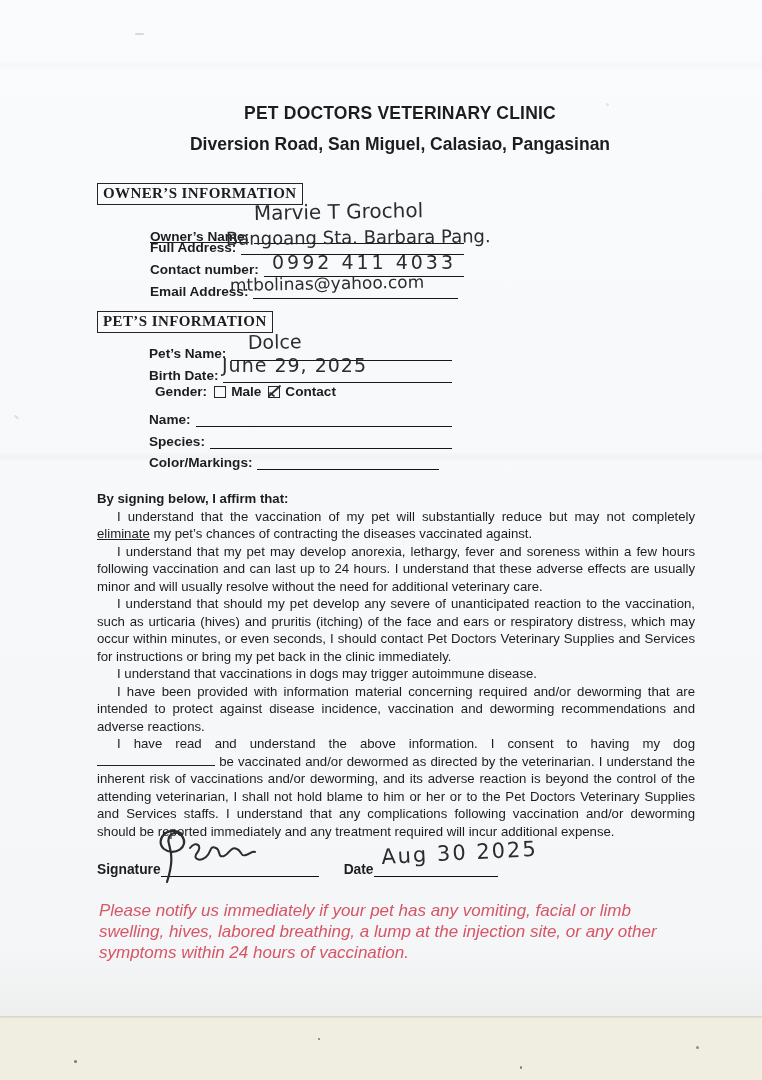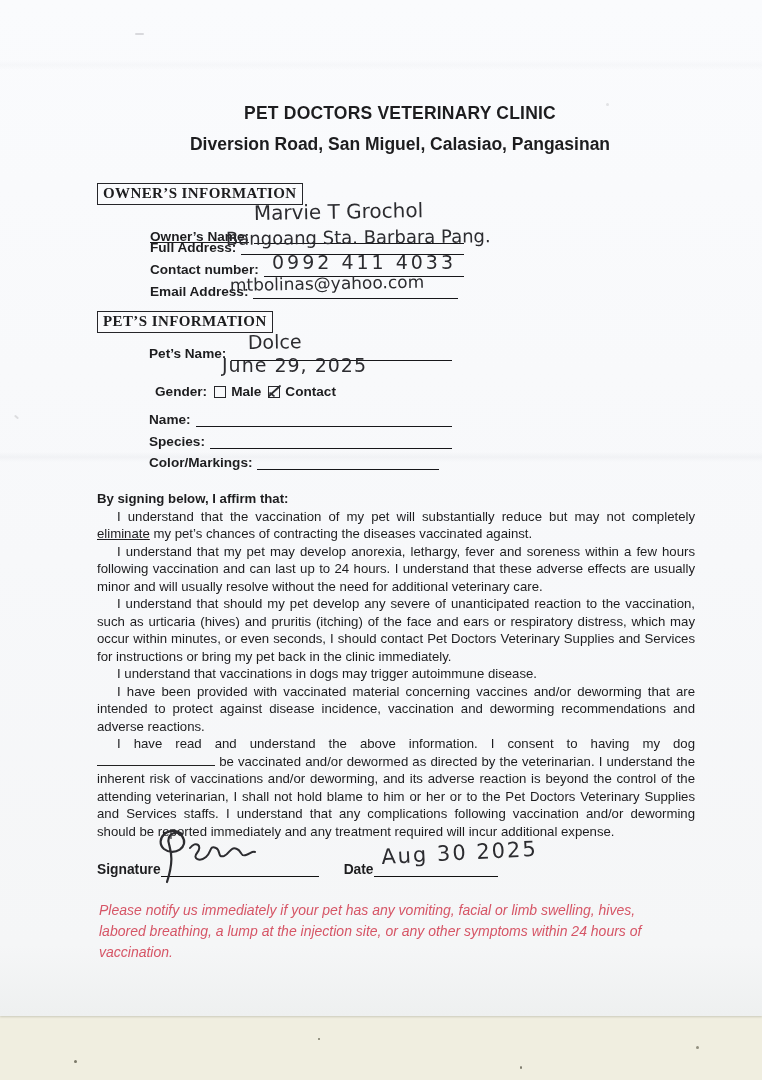--- a/index.html
+++ b/index.html
@@ -59,21 +59,21 @@
     height:11px;vertical-align:baseline;}
 
   .sig-row{position:absolute;left:97px;top:857px;display:flex;align-items:flex-end;
     font-size:13.8px;font-weight:bold;height:20px;}
   .sig-line{width:158px;border-bottom:1.6px solid #111;height:100%;}
   .sig-gap{width:25px;}
   .date-line{width:124px;border-bottom:1.6px solid #111;height:100%;}
   .signature-svg{position:absolute;left:146px;top:822px;overflow:visible;}
 
   .footer-note{position:absolute;left:99px;top:900px;width:577px;
-    font-style:italic;font-size:14px;line-height:21px;}
+    font-style:italic;font-size:17px;line-height:21px;}
 </style>
 </head>
 <body>
 
 <div class="scan">
   <div class="scan-strip">
     <div class="speck" style="left:74px;top:44px;width:3px;height:3px;"></div>
     <div class="speck" style="left:318px;top:22px;width:2px;height:2px;"></div>
     <div class="speck" style="left:520px;top:50px;width:2px;height:3px;"></div>
     <div class="speck" style="left:696px;top:30px;width:3px;height:3px;opacity:.8;"></div>
@@ -112,20 +112,24 @@
     <span class="hand" style="left:226px;top:228px;font-size:18px;transform:rotate(-.6deg);">Bangoang Sta. Barbara Pang.</span>
     <span class="hand" style="left:252px;top:251px;font-size:19px;letter-spacing:3px;margin-left:20px;">0992 411 4033</span>
     <span class="hand" style="left:230px;top:275px;font-size:17px;transform:rotate(-1deg);">mtbolinas@yahoo.com</span>
 
     <div class="section-box pet-box">PET’S INFORMATION</div>
 
     <div class="row pet-row" style="top:340px;">
       <span class="lbl">Pet’s Name:</span>
       <span class="line"></span>
     </div>
+    <div class="row pet-row" style="top:362px;">
+      <span class="lbl">Birth Date:</span>
+      <span class="line"></span>
+    </div>
 
     <div class="gender-row">
       <span>Gender:</span>
       <span class="cbx"></span>
       <span>Male</span>
       <span class="cbx">
         <svg width="18" height="20">
           <path d="M2,16 L13,6" stroke="#2c2c30" stroke-width="1.8" fill="none" stroke-linecap="round"></path>
           <path d="M3,13 L7,16" stroke="#2c2c30" stroke-width="1.6" fill="none" stroke-linecap="round"></path>
         </svg>
@@ -148,21 +152,21 @@
 
     <span class="hand" style="left:248px;top:331px;font-size:19px;transform:rotate(-1deg);">Dolce</span>
     <span class="hand" style="left:222px;top:354px;font-size:19px;letter-spacing:1px;">June 29, 2025</span>
 
     <div class="bodytext">
       <p class="heading">By signing below, I affirm that:</p>
       <p><span>I understand that the vaccination of my pet will substantially reduce but may not completely </span><span class="u-word">eliminate</span><span> my pet’s chances of contracting the diseases vaccinated against.</span></p>
       <p>I understand that my pet may develop anorexia, lethargy, fever and soreness within a few hours following vaccination and can last up to 24 hours. I understand that these adverse effects are usually minor and will usually resolve without the need for additional veterinary care.</p>
       <p>I understand that should my pet develop any severe of unanticipated reaction to the vaccination, such as urticaria (hives) and pruritis (itching) of the face and ears or respiratory distress, which may occur within minutes, or even seconds, I should contact Pet Doctors Veterinary Supplies and Services for instructions or bring my pet back in the clinic immediately.</p>
       <p>I understand that vaccinations in dogs may trigger autoimmune disease.</p>
-      <p>I have been provided with vaccinated material concerning vaccines and/or deworming that are intended to protect against disease incidence, vaccination and deworming recommendations and adverse reactions.</p>
+      <p>I have been provided with information material concerning required and/or deworming that are intended to protect against disease incidence, vaccination and deworming recommendations and adverse reactions.</p>
       <p><span>I have read and understand the above information. I consent to having my dog </span><span class="blank-line"></span><span> be vaccinated and/or dewormed as directed by the veterinarian. I understand the inherent risk of vaccinations and/or deworming, and its adverse reaction is beyond the control of the attending veterinarian, I shall not hold blame to him or her or to the Pet Doctors Veterinary Supplies and Services staffs. I understand that any complications following vaccination and/or deworming should be reported immediately and any treatment required will incur additional expense.</span></p>
     </div>
 
     <div class="sig-row">
       <span>Signature</span>
       <span class="sig-line"></span>
       <span class="sig-gap"></span>
       <span>Date</span>
       <span class="date-line"></span>
     </div>

